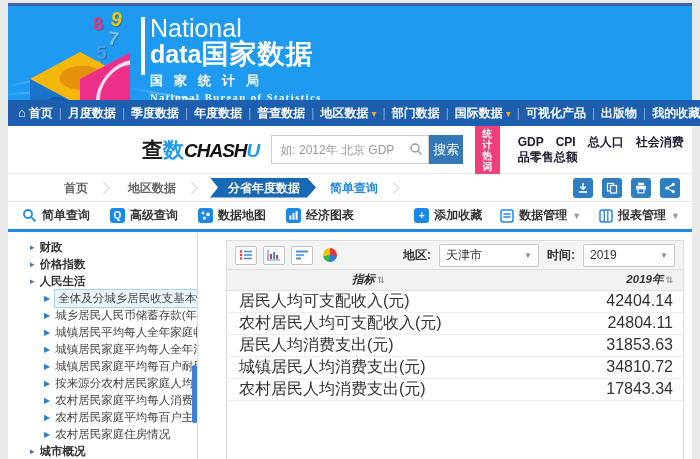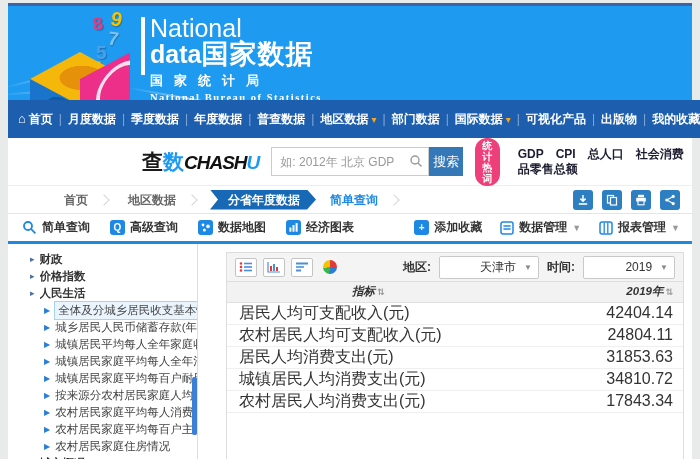--- a/index.html
+++ b/index.html
@@ -33,41 +33,41 @@
   .digits span:nth-child(9){ left:74px; top:66px; font-size:20px; transform:rotate(-4deg);}
   .brand { position:absolute; left:142px; top:9px; color:#fff; }
   .brand-bar { position:absolute; left:133px; top:11px; width:4px; height:58px; background:#fff; }
   .brand-l1 { font-size:25px; line-height:26px; }
   .brand-l2 { font-size:25px; line-height:27px; font-weight:bold; }
   .brand-l2 .cn { font-size:27px; letter-spacing:1px; }
   .agency-cn { font-size:13px; font-weight:bold; letter-spacing:11px; margin-top:4px; }
   .agency-en { font-family:"Liberation Serif","DejaVu Serif",serif; font-size:10.5px; font-weight:bold; letter-spacing:1.5px; margin-top:2px; }
 
   
-  .navrow { display:flex; height:38px; }
+  .navrow { display:flex; height:26px; }
   .nav-spacer { width:132px; background:#fff; }
   .mainnav { flex:1; background:#1d5fae; display:flex; align-items:center; padding-left:10px; }
   .nav-item { color:#fff; font-size:12px; font-weight:bold; cursor:pointer; white-space:nowrap; }
   .nav-item:not(:last-child)::after { content:"|"; margin:0 6px; color:rgba(255,255,255,.45); font-weight:normal; }
   .nav-item .home-ic { display:none; font-size:13px; margin-right:3px; }
   .nav-item.with-home .home-ic { display:inline; }
   .nav-item.has-dd .lbl::after { content:"▾"; color:#f5a623; font-size:10px; margin-left:3px; }
 
   
   .searchrow { height:48px; background:#fff; display:flex; align-items:center; padding-left:134px; border-bottom:1px solid #eee; }
   .chashu { font-weight:bold; font-size:21px; letter-spacing:0; white-space:nowrap; }
   .chashu .c1 { color:#1a1a1a; } .chashu .c2 { color:#1e9af0; }
   .chashu .en { color:#111; font-size:19px; font-style:italic; letter-spacing:-1px; }
   .chashu .en b { color:#1e9af0; }
   .searchbox { position:relative; margin-left:12px; }
   .searchbox input { width:158px; height:29px; border:1px solid #ccc; padding:0 24px 0 8px; font-size:12px; color:#333; outline:none; }
   .searchbox input::placeholder { color:#999; }
   .mag { position:absolute; right:6px; top:7px; }
   .search-btn { width:46px; height:29px; background:#3478b8; color:#fff; border:none; font-size:13px; cursor:pointer; }
-  .hot-badge { margin-left:12px; background:#ee3f7a; color:#fff; font-size:10px; font-weight:bold; padding:2px 4px; line-height:11px; text-align:center;border-radius:12px; }
+  .hot-badge { margin-left:12px; background:#ee3f7a; color:#fff; font-size:10px; font-weight:bold; padding:2px 4px; line-height:11px; text-align:center; }
   .hot-words { margin-left:18px; font-size:12px; font-weight:bold; color:#1c1c30; line-height:15px; }
   .hot-words span { margin-right:12px; cursor:pointer; }
 
   
   .crumbrow { height:28px; display:flex; align-items:center; padding:0 12px 0 46px; border-bottom:1px solid #e5e5e5; }
   .crumb-tab { font-size:12px; font-weight:bold; color:#666; padding:0 10px; height:20px; line-height:20px; cursor:pointer; display:flex; align-items:center; }
   .crumb-tab:not(.active)::after { content:""; width:7px; height:7px; border-top:1px solid #d5d5d5; border-right:1px solid #d5d5d5; transform:rotate(45deg); display:inline-block; margin-left:12px; }
   .crumb-tab.active { background:#1769b5; color:#fff; padding:0 16px 0 18px; margin:0 4px;
     clip-path:polygon(0 0,calc(100% - 9px) 0,100% 50%,calc(100% - 9px) 100%,0 100%,8px 50%); }
   .crumb-tab.link { color:#1e88e5; }
@@ -97,21 +97,21 @@
 
   .mainpanel { flex:1; margin:8px 8px 0 28px; border:1px solid #ddd; height:248px; background:#fff; }
   .ctrlrow { height:29px; background:#f4f4f4; border-bottom:1px solid #ddd; display:flex; align-items:center; padding:0 8px; }
   .view-btn { width:22px; height:19px; display:flex; align-items:center; justify-content:center; margin-right:6px; cursor:pointer; border:1px solid transparent; }
   .view-btn.boxed { border:1px solid #c4c4c4; background:#fff; border-radius:2px; }
   .pie-ic { width:14px; height:14px; border-radius:50%; background:conic-gradient(#e23a3a 0 28%, #2a7fd4 28% 52%, #3cb54a 52% 72%, #f5c400 72% 100%); }
   .filters { margin-left:auto; display:flex; align-items:center; gap:8px; }
   .flabel { font-size:12px; font-weight:bold; color:#333; }
   .select { background:#fff; border:1px solid #c9c9c9; border-radius:2px; height:23px; display:flex; align-items:center;
     padding:0 6px; font-size:12px; color:#333; cursor:pointer; }
-  .select .val { flex:1;text-align:right; }
+  .select .val { flex:1; }
   .select .caret { color:#888; font-size:8px; margin-left:8px; }
   .sel-region { width:100px; } .sel-time { width:92px; }
 
   table.data { width:100%; border-collapse:collapse; }
   .thead { background:#f2f2f2;font-style:italic; }
   .thead td { font-size:11.5px; font-weight:bold; color:#333; height:20px; border-bottom:1px solid #e0e0e0; }
   .td-ind { width:62%; text-align:center; }
   .td-val { text-align:right; padding-right:10px; }
   .sort { color:#999; font-size:9px; margin-left:2px; }
   .drow td { height:22px; font-size:16px; color:#333; border-bottom:1px solid #efefef; }

